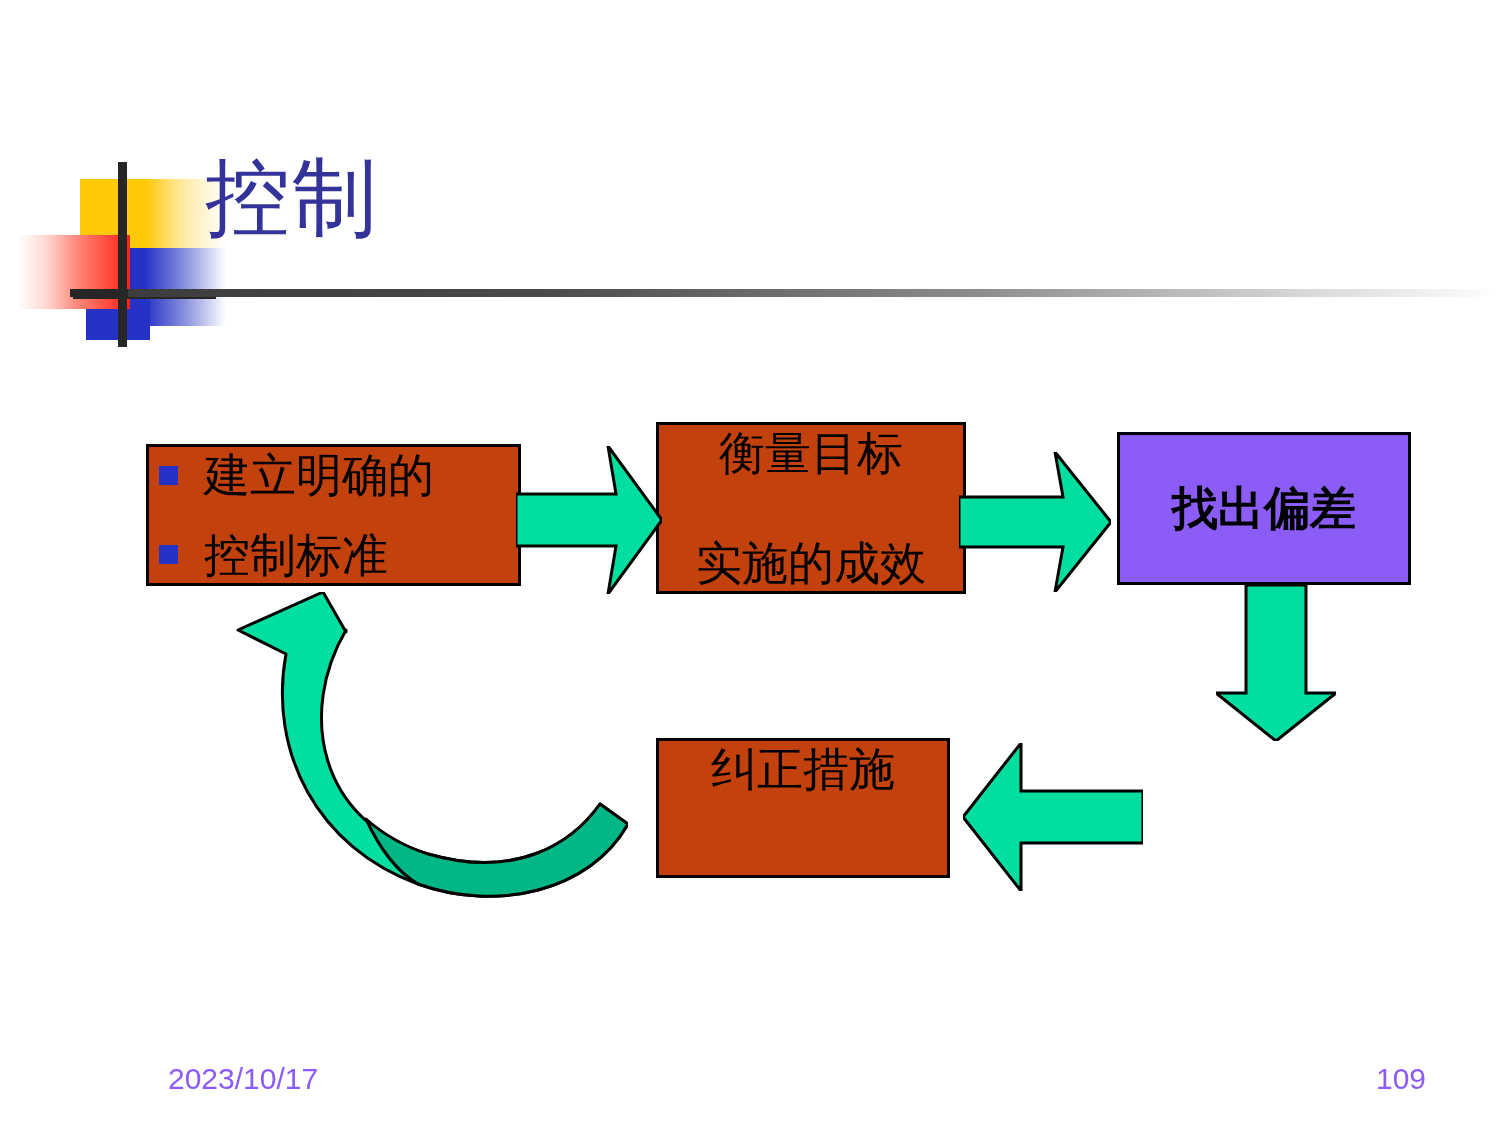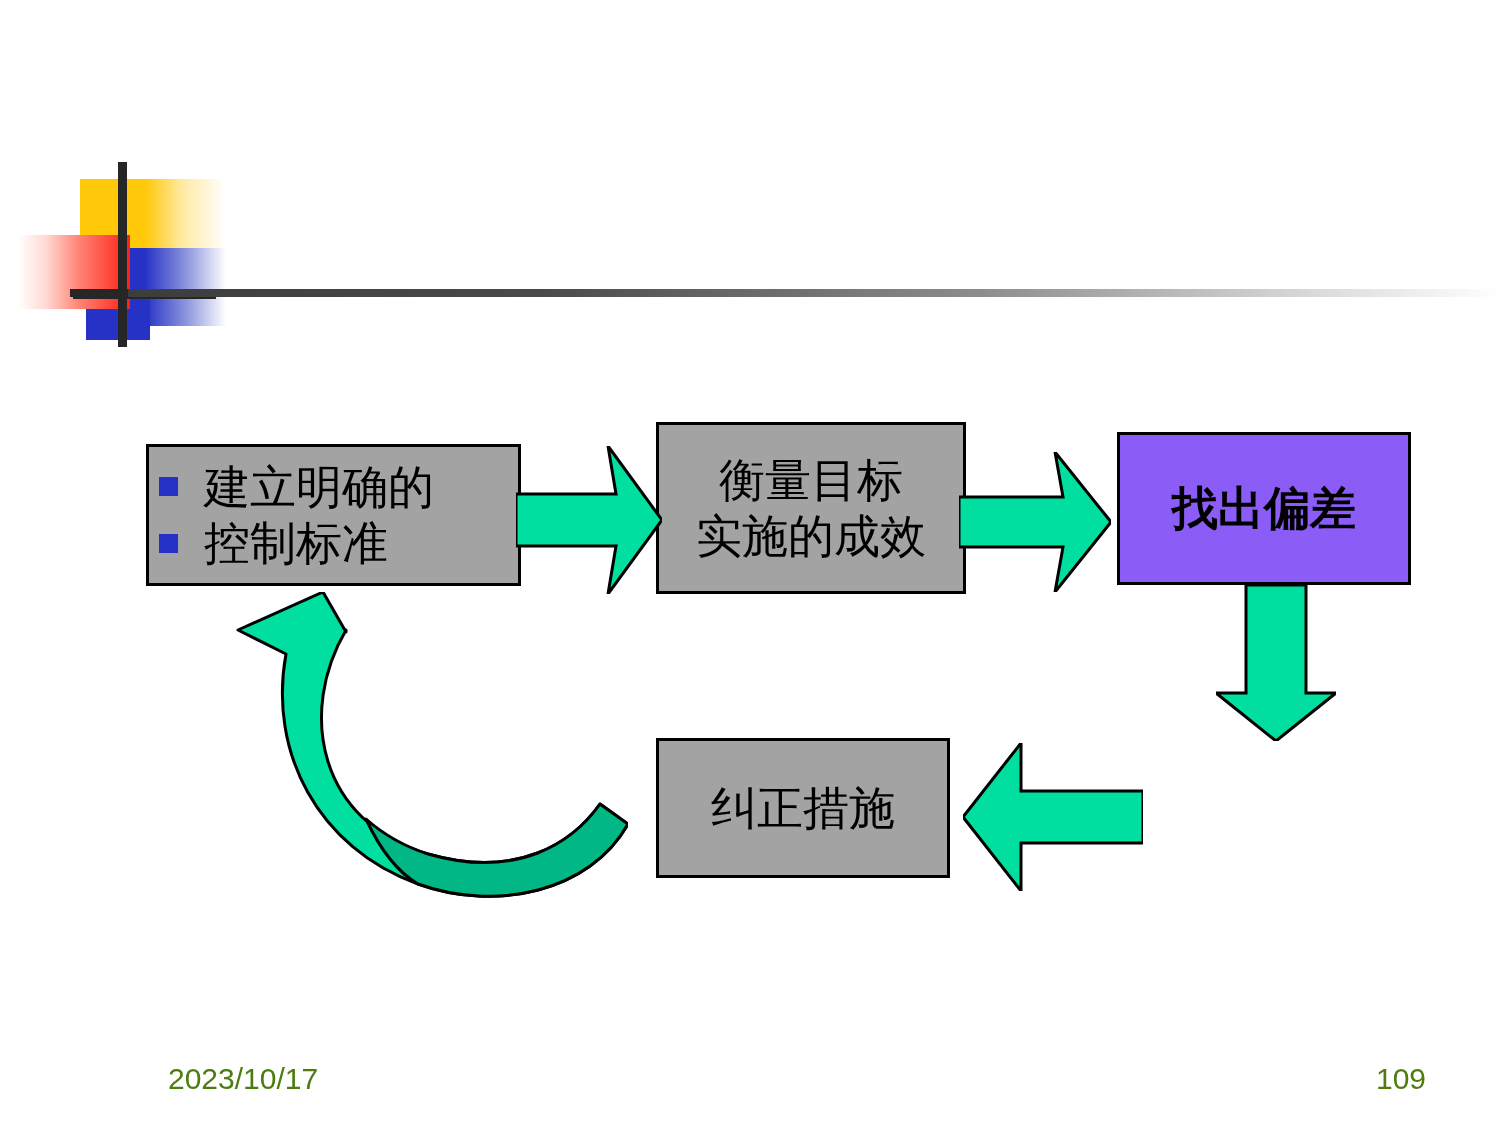--- a/index.html
+++ b/index.html
@@ -112,21 +112,21 @@
     display: flex;
     flex-direction: column;
     align-items: center;
     justify-content: center;
     font-family: "DejaVu Serif", "Liberation Serif", serif;
     font-size: 46px;
     line-height: 1.22;
     color: #000000;
     white-space: nowrap;
   }
-  .box.green { background: #a3a3a3; }
+  .box.green { background: #c2410c; justify-content: space-between; }
   .box.yellow { background: #8b5cf6; }
 
   #box-standards {
     left: 146px; top: 444px; width: 375px; height: 142px;
     align-items: flex-start;
     padding-left: 10px;
   }
   .bullet-line {
     display: flex;
     align-items: center;
@@ -161,40 +161,41 @@
   #arrow-2 { left: 959px; top: 452px; }
   #arrow-down { left: 1216px; top: 585px; }
   #arrow-left { left: 963px; top: 743px; }
   #arrow-loop { left: 228px; top: 592px; }
 
   
   .footer-text {
     position: absolute;
     font-family: "Liberation Sans", sans-serif;
     font-size: 30px;
-    color: #4d7c0f;
+    color: #8b5cf6;
     white-space: nowrap;
   }
   #footer-date { left: 168px; top: 1062px; }
   #footer-page { left: 1359px; top: 1062px; margin-left: 17px; }
 </style>
 </head>
 <body>
 
 <div id="slide">
 
   <div id="header-logo">
     <div class="logo-yellow"></div>
     <div class="logo-blue"></div>
     <div class="logo-blue-foot"></div>
     <div class="logo-red"></div>
     <div class="logo-cross-v"></div>
     <div class="logo-cross-h"></div>
   </div>
 
+  <div id="page-title">控制</div>
 
   <div id="title-rule-left"></div>
   <div id="title-rule"></div>
 
   <div class="box green" id="box-standards">
     <div class="bullet-line">
       <span class="bullet-mark"></span>
       <span>建立明确的</span>
     </div>
     <div class="bullet-line">

